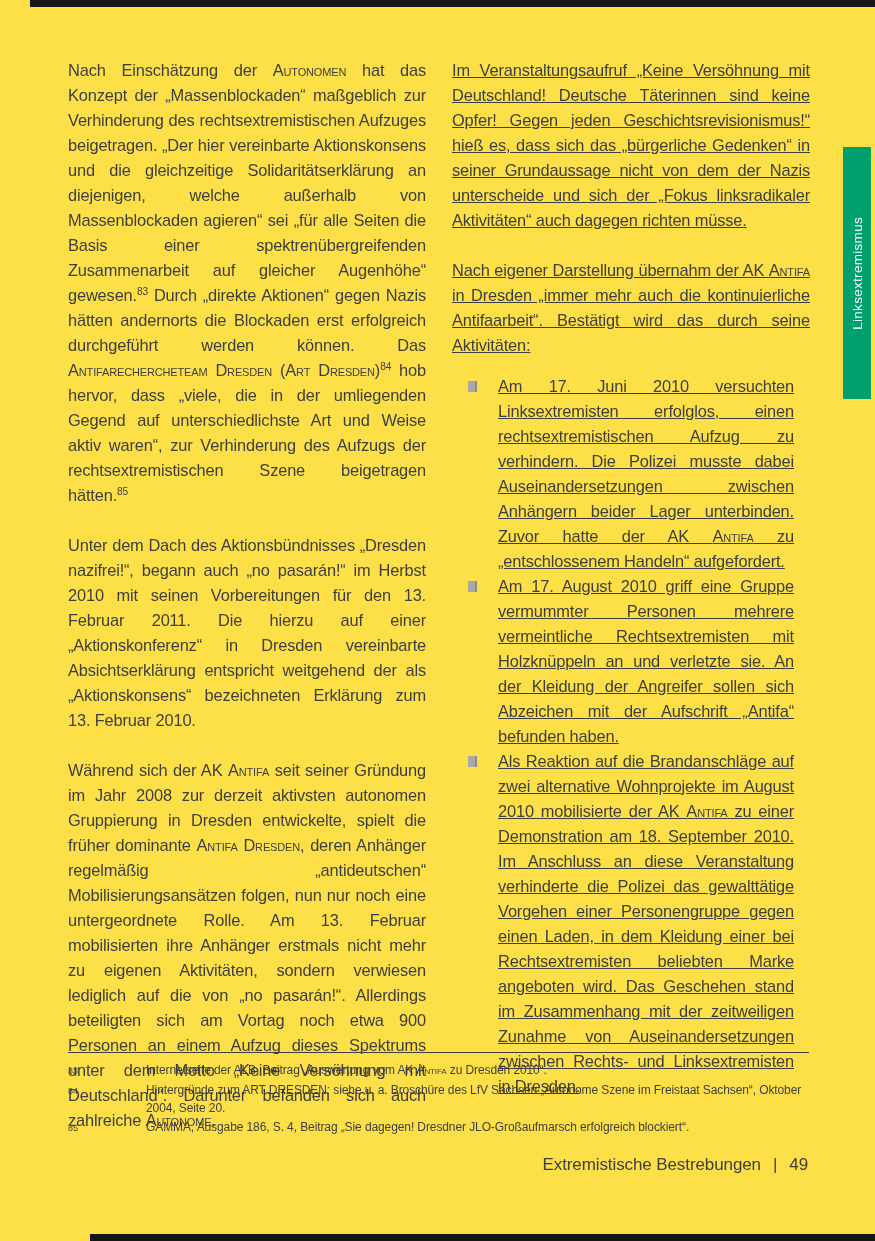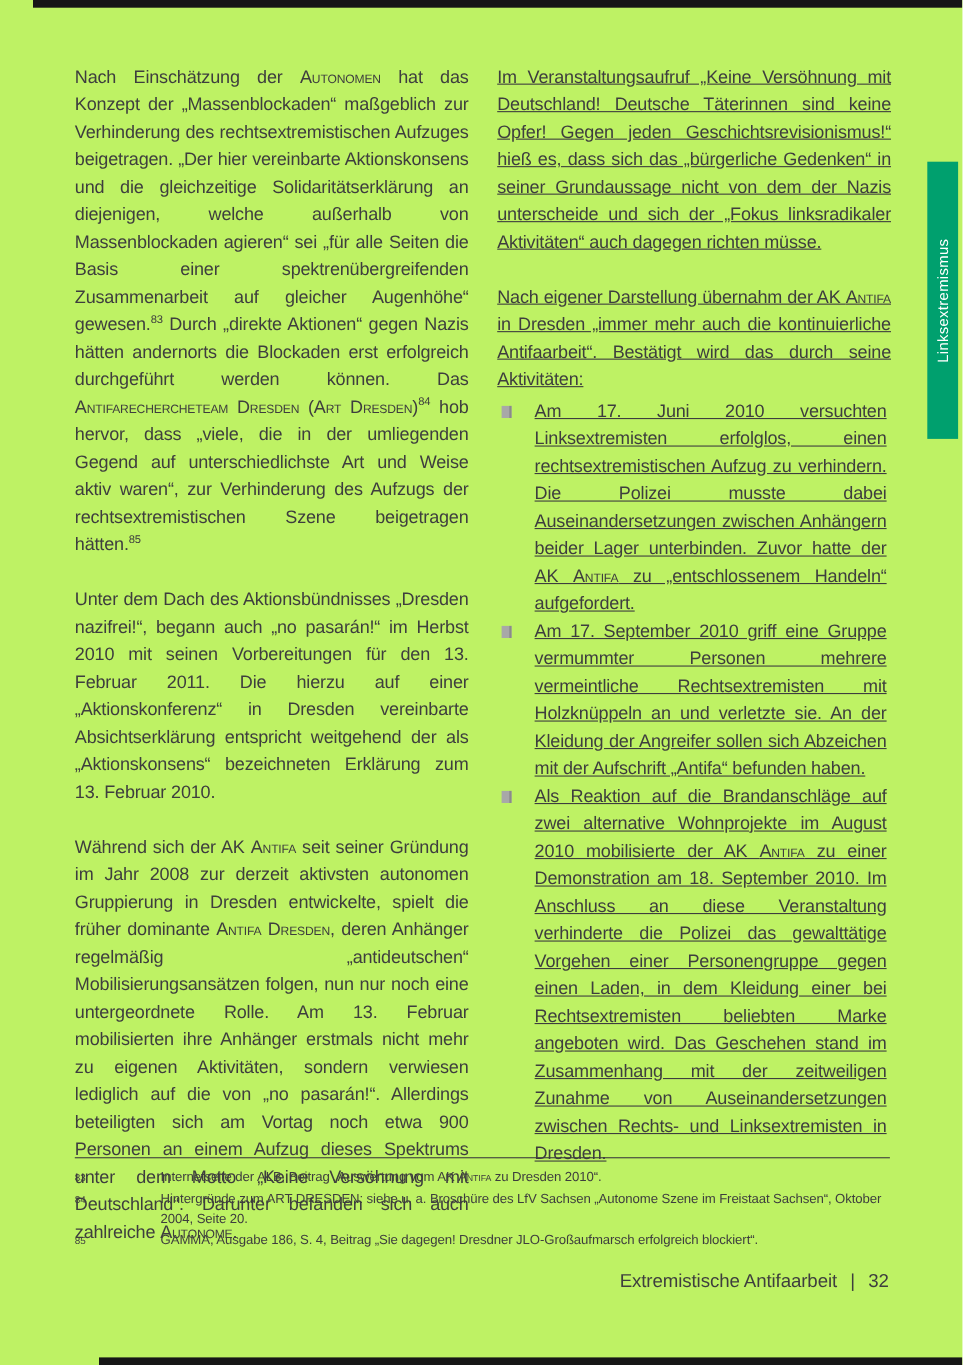--- a/index.html
+++ b/index.html
@@ -1,19 +1,19 @@
 <!DOCTYPE html>
 <html lang="de"><head>
 <meta charset="utf-8">
 <style>
   html,body{margin:0;padding:0;background:#ffffff;}
   .page{
     position:relative;
     width:875px;height:1241px;
-    background:#bef264;
+    background:#fde047;
     overflow:hidden;
     font-family:"Liberation Sans","DejaVu Sans",sans-serif;
     color:#3e3e3e;
   }
   .edge-bar{position:absolute;background:#161616;height:7px;}
   .edge-bar.top{top:0;left:30px;right:0;}
   .edge-bar.bottom{bottom:0;left:90px;right:0;}
 
   .col{
     position:absolute;top:58px;width:358px;
@@ -23,21 +23,21 @@
     hyphens:auto;-webkit-hyphens:auto;
   }
   .col.left{left:68px;}
   .col.right{left:452px;text-decoration:underline;}
   .col p{margin:0 0 25px 0;}
   .col p.no-gap{margin-bottom:0;}
 
   .sc{font-variant:small-caps;}
   sup{font-size:0.62em;line-height:0;vertical-align:super;}
 
-  .bullets{margin:4px;padding:0;}
+  .bullets{margin:16px;padding:0;}
   .bullet{display:flex;align-items:flex-start;}
   .bullet .marker-cell{flex:0 0 30px;}
   .bullet .marker{
     display:block;width:7px;height:11px;margin-top:7px;
     background:#a8a8a8;border-right:2px solid #8b8b8b;
   }
   .bullet .bullet-text{flex:1;}
 
   .footnotes{
     position:absolute;left:68px;top:1052px;width:741px;
@@ -91,21 +91,21 @@
       <div class="bullet">
         <span class="marker-cell">
             <span class="marker"></span>
           </span>
         <div class="bullet-text">Am 17. Juni 2010 versuchten Linksextremisten erfolglos, einen rechtsextremistischen Aufzug zu verhindern. Die Polizei musste dabei Auseinandersetzungen zwischen Anhängern beider Lager unterbinden. Zuvor hatte der AK <span class="sc">Antifa</span> zu „entschlossenem Handeln“ aufgefordert.</div>
       </div>
       <div class="bullet">
         <span class="marker-cell">
             <span class="marker"></span>
           </span>
-        <div class="bullet-text">Am 17. September 2010 griff eine Gruppe vermummter Personen mehrere vermeintliche Rechtsextremisten mit Holzknüppeln an und verletzte sie. An der Kleidung der Angreifer sollen sich Abzeichen mit der Aufschrift „Antifa“ befunden haben.</div>
+        <div class="bullet-text">Am 17. August 2010 griff eine Gruppe vermummter Personen mehrere vermeintliche Rechtsextremisten mit Holzknüppeln an und verletzte sie. An der Kleidung der Angreifer sollen sich Abzeichen mit der Aufschrift „Antifa“ befunden haben.</div>
       </div>
       <div class="bullet">
         <span class="marker-cell">
             <span class="marker"></span>
           </span>
         <div class="bullet-text">Als Reaktion auf die Brandanschläge auf zwei alternative Wohnprojekte im August 2010 mobilisierte der AK <span class="sc">Antifa</span> zu einer Demonstration am 18. September 2010. Im Anschluss an diese Veranstaltung verhinderte die Polizei das gewalttätige Vorgehen einer Personengruppe gegen einen Laden, in dem Kleidung einer bei Rechtsextremisten beliebten Marke angeboten wird. Das Geschehen stand im Zusammenhang mit der zeitweiligen Zunahme von Auseinandersetzungen zwischen Rechts- und Linksextremisten in Dresden.</div>
       </div>
     </div>
   </div>
 
@@ -119,22 +119,22 @@
       <span class="fn-num">84</span>
       <span class="fn-text">Hintergründe zum ART DRESDEN: siehe u. a. Broschüre des LfV Sachsen „Autonome Szene im Freistaat Sachsen“, Oktober 2004, Seite 20.</span>
     </div>
     <div class="footnote">
       <span class="fn-num">85</span>
       <span class="fn-text">GAMMA, Ausgabe 186, S. 4, Beitrag „Sie dagegen! Dresdner JLO-Großaufmarsch erfolgreich blockiert“.</span>
     </div>
   </div>
 
   <div class="footer">
-    <span>Extremistische Antifaarbeit</span>
+    <span>Extremistische Bestrebungen</span>
     <span>|</span>
-    <span>32</span>
+    <span>49</span>
   </div>
 
   <div class="side-tab">
     <span class="tab-label">Linksextremismus</span>
   </div>
 
 </div>
 
 </body></html>

